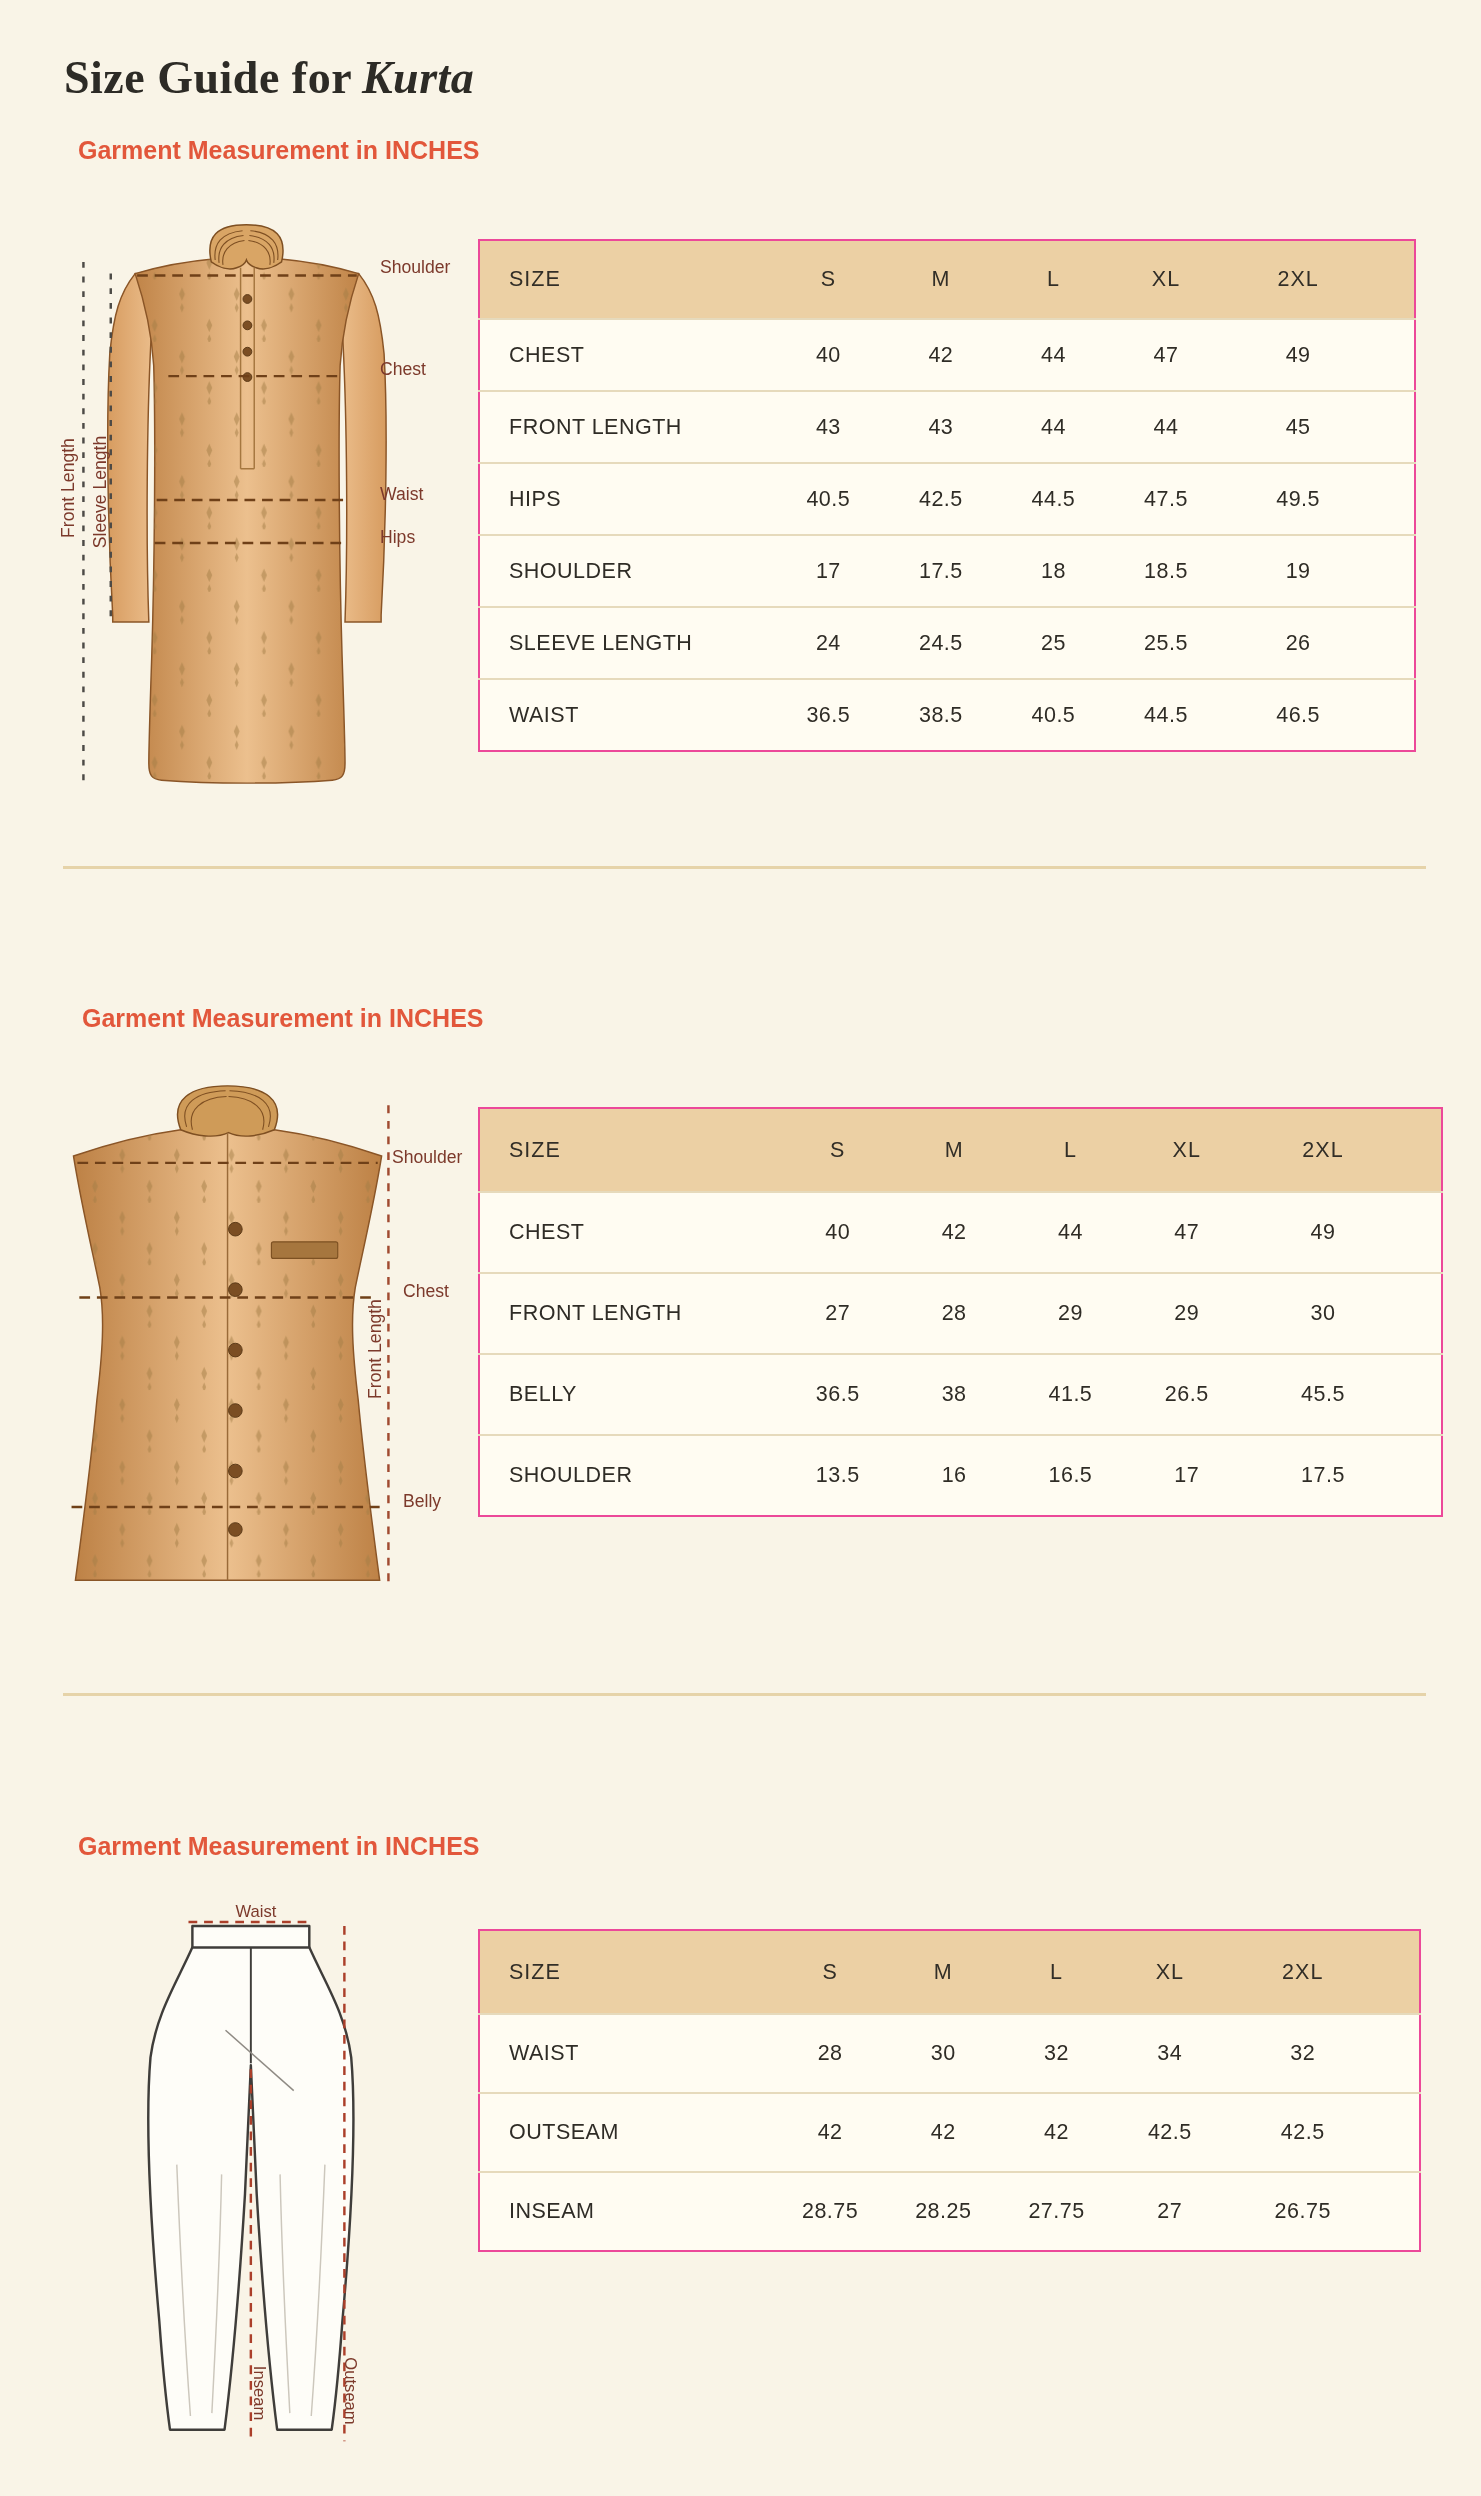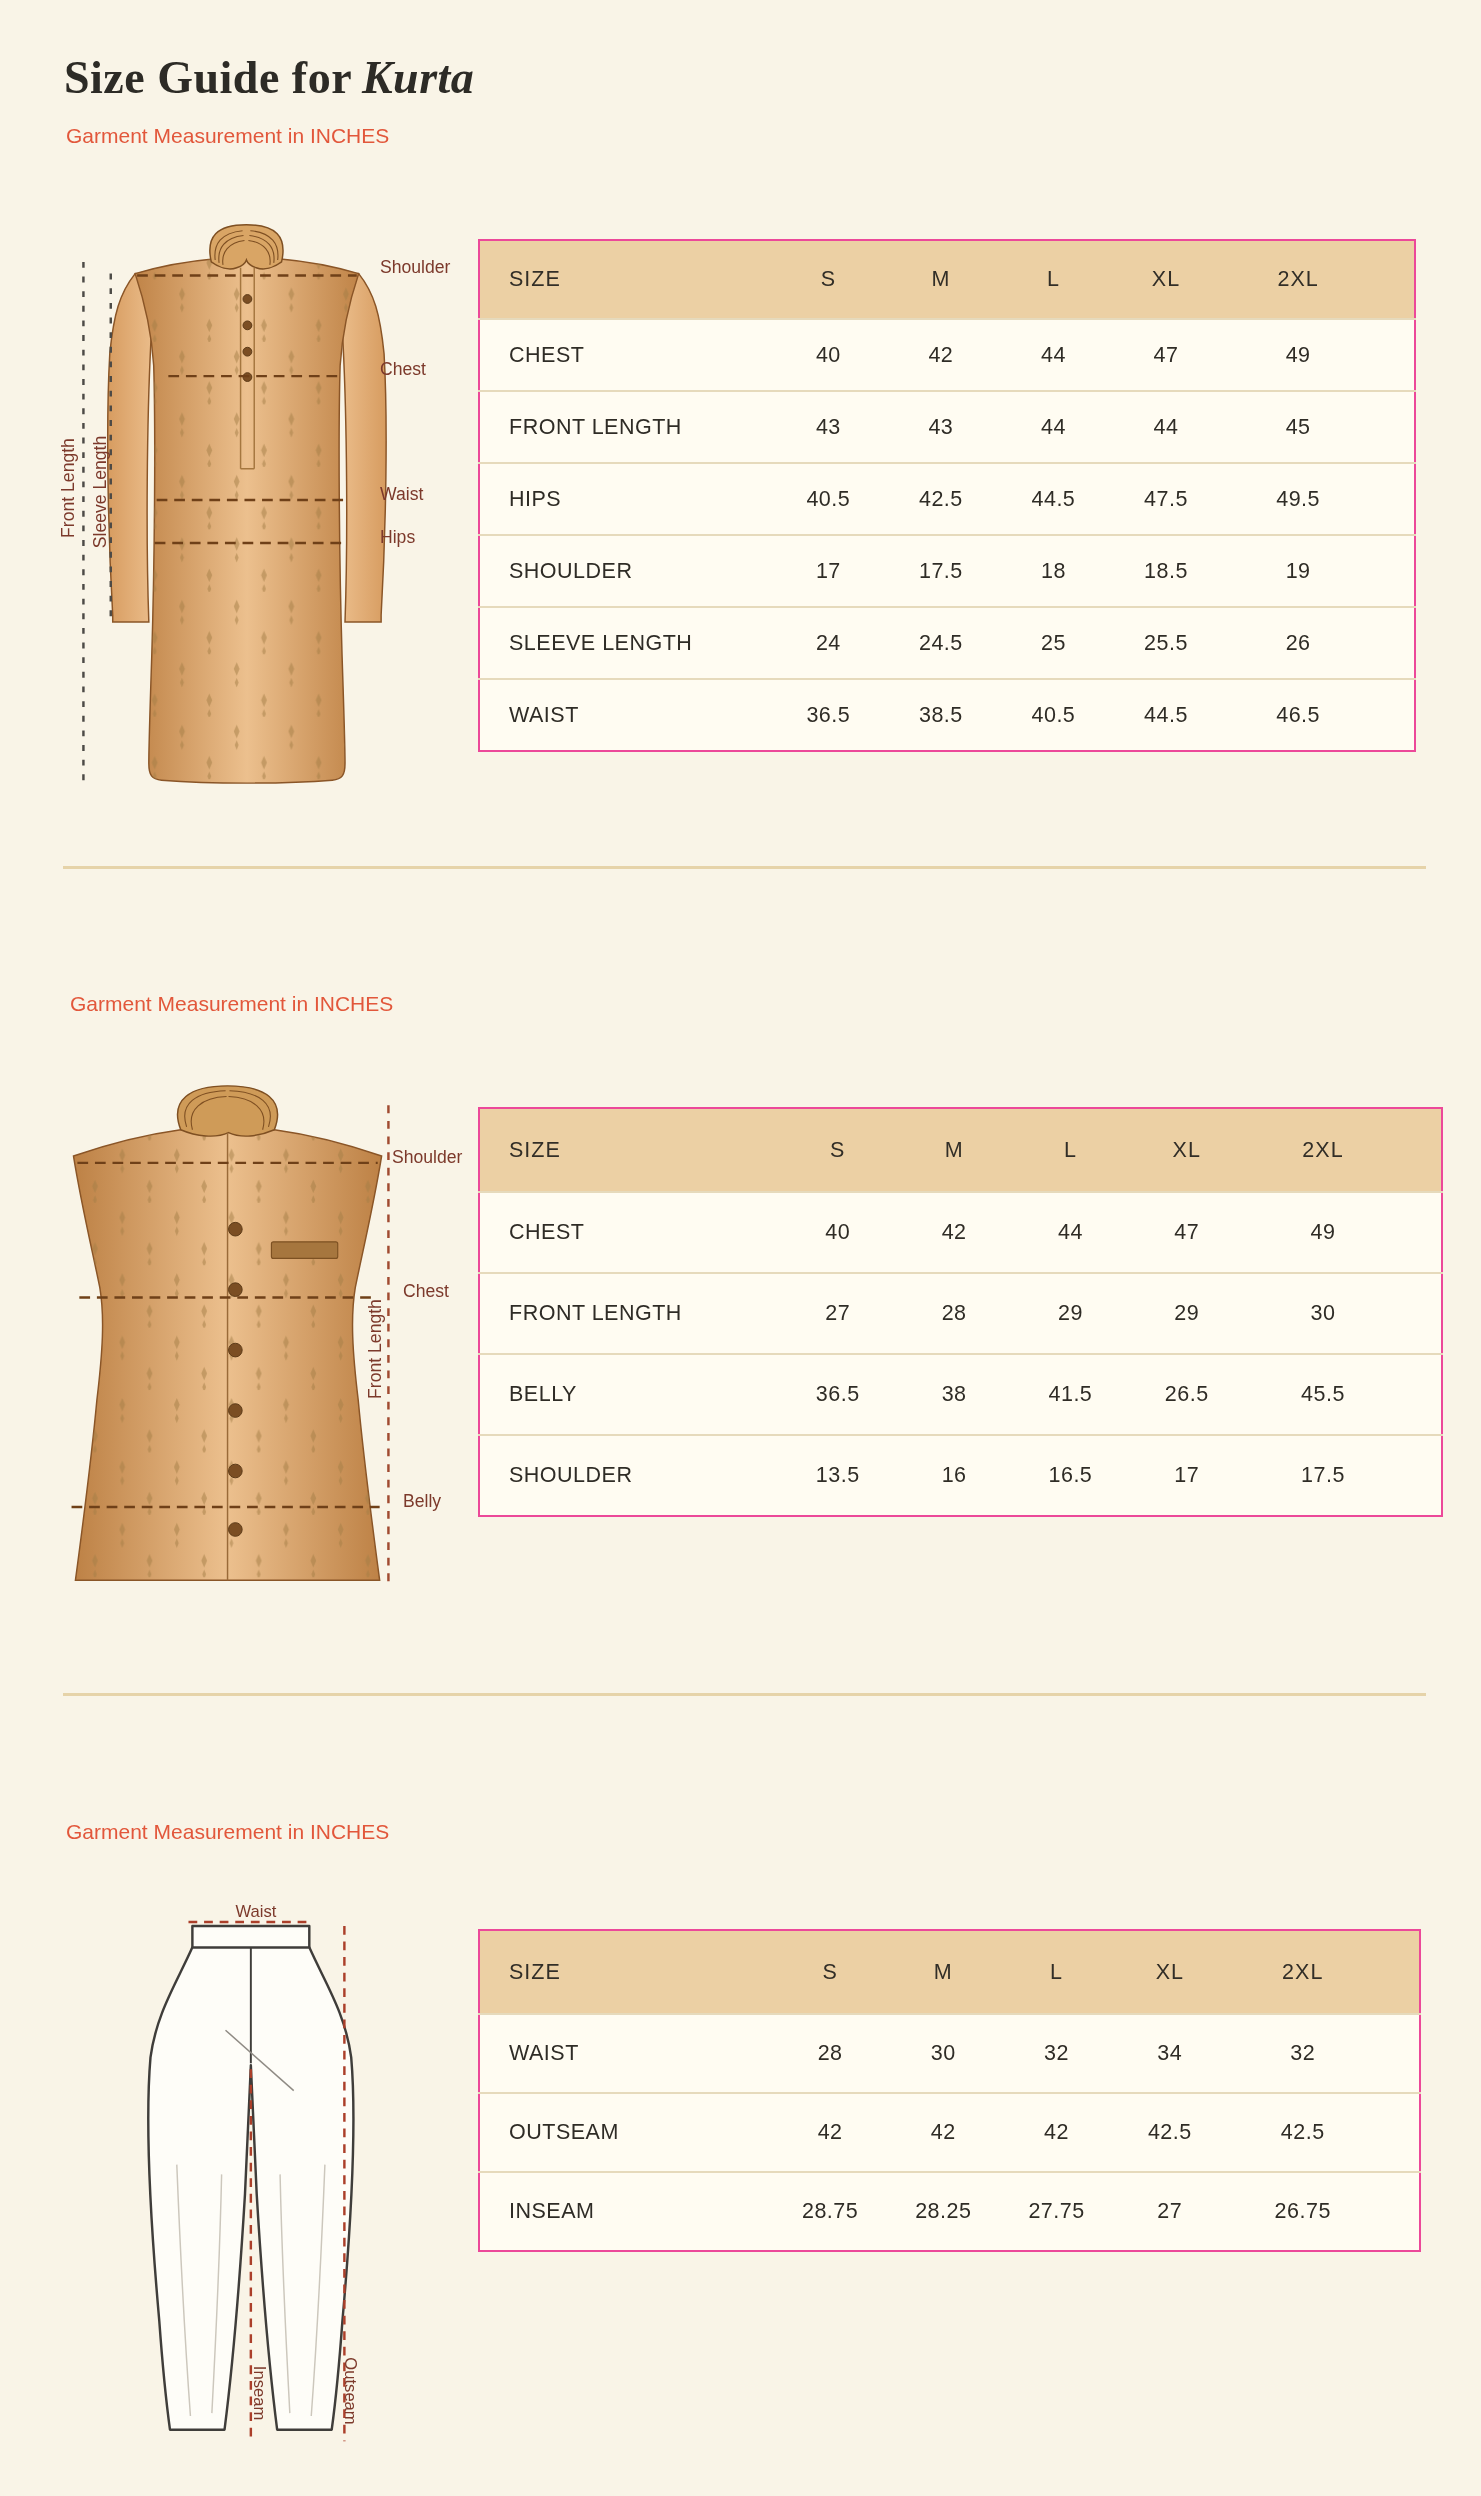--- a/index.html
+++ b/index.html
@@ -11,22 +11,22 @@
 
   
   .sec-title {
     position:absolute; left:64px; margin:0;
     font-family:"Liberation Serif", serif;
     font-size:46px; font-weight:600; color:#2d2b26; letter-spacing:0.5px;
     white-space:nowrap;
   }
   .sec-title em { font-style:italic; margin-left:9.8px; }
   .sec-sub {
-    position:absolute; left:66px; margin:0;
-    font-size:21px; color:#e2573b; white-space:nowrap;
+    position:absolute; left:66px; margin:12px;
+    font-size:25px; color:#e2573b; white-space:nowrap;font-weight:bold;
   }
 
   
   .divider {
     position:absolute; left:63px; width:1363px; height:2.9px;
     background:#e6d3a9;
   }
 
   
   .sgtable {

